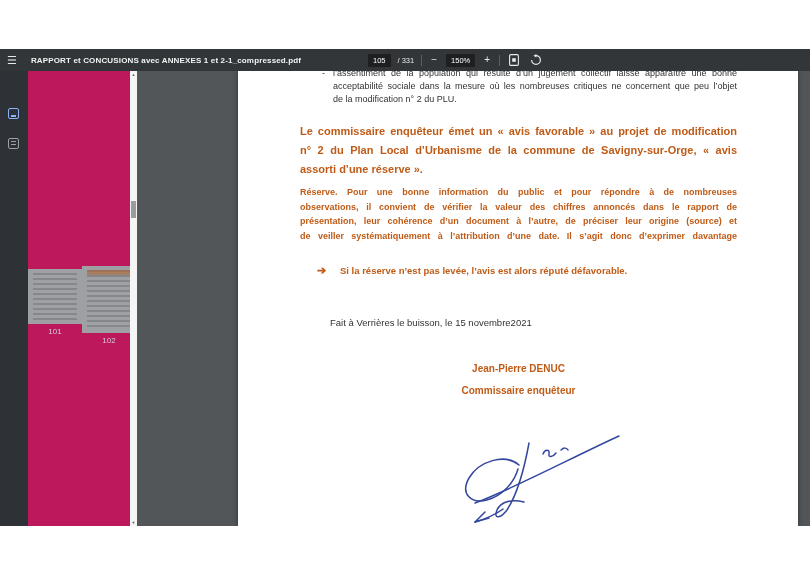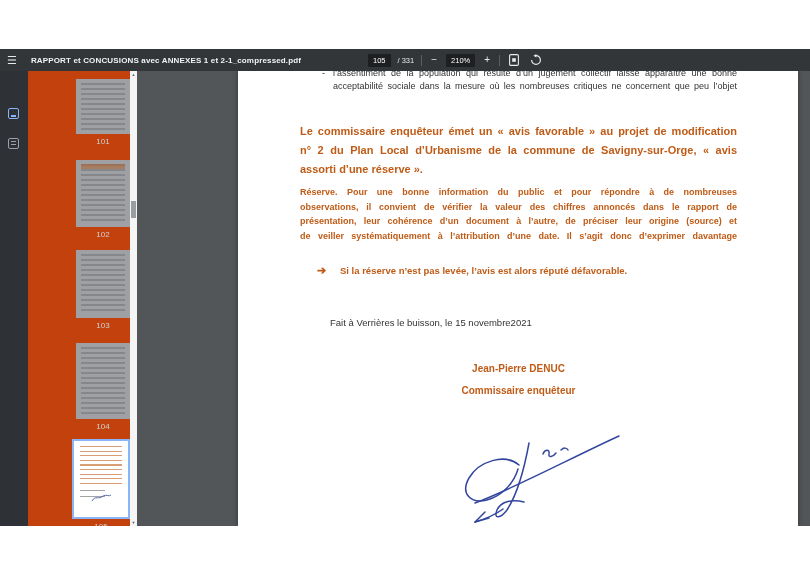--- a/index.html
+++ b/index.html
@@ -20,21 +20,21 @@
   
   .viewer-body { display:flex; height:455px; }
   .rail { width:28px; background:#2e3236; position:relative; flex:none; }
   .rail-icon { position:absolute; left:8px; width:11px; height:11px; border-radius:2px; }
   .rail-icon.thumbs-view { top:37px; border:1px solid #8ab4f8; }
   .rail-icon.thumbs-view::after { content:""; position:absolute; left:2px; bottom:1px; width:5px; height:2px; background:#8ab4f8; }
   .rail-icon.outline-view { top:67px; border:1px solid #9aa0a6; }
   .rail-icon.outline-view::after { content:""; position:absolute; left:2px; top:2px; width:5px; height:5px;
       background:repeating-linear-gradient(to bottom,#9aa0a6 0 1px,transparent 1px 2.5px); }
 
-  .thumbs { width:102px; background:#c2410c; flex:none; display:flex; flex-direction:column; align-items:flex-end; overflow:hidden; }
+  .thumbs { width:102px; background:#be185d; flex:none; display:flex; flex-direction:row; align-items:center; overflow:hidden; }
   .thumb-item { display:flex; flex-direction:column; align-items:center; flex:none; }
   .thumb-page { width:54px; background:#9ea0a3; position:relative; }
   .tp-fill { position:absolute; inset:4px 5px; background:repeating-linear-gradient(to bottom,#85878a 0 2px,transparent 2px 5px); }
   .tp-fill.with-orange { background:
       linear-gradient(rgba(176,98,46,.55) 0 5px, transparent 5px),
       repeating-linear-gradient(to bottom,#85878a 0 2px,transparent 2px 5px); }
   .thumb-label { font-size:8px; color:#cfd1d3; margin:3px 0 0; }
   .m1{margin-top:8px;height:55px;} .m2{margin-top:14px;height:67px;} .m3{margin-top:11px;height:68px;} .m4{margin-top:13px;height:76px;}
   .m5{margin-top:8px;height:80px;width:58px;border:2px solid #8ab4f8;background:#ffffff;}
   .m5 .tp-white { position:absolute; inset:5px 6px; background:
@@ -77,21 +77,21 @@
 <div class="viewer">
 
   <div class="toolbar">
     <span class="menu-btn">☰</span>
     <span class="doc-title">RAPPORT et CONCUSIONS avec ANNEXES 1 et 2-1_compressed.pdf</span>
     <div class="controls">
       <div class="num-box">105</div>
       <span class="total">/ 331</span>
       <div class="tsep"></div>
       <span class="tool-btn">−</span>
-      <div class="num-box">210%</div>
+      <div class="num-box">150%</div>
       <span class="tool-btn">+</span>
       <div class="tsep"></div>
       <span class="icon-btn">
         <svg width="10" height="12" viewBox="0 0 10 12">
             <rect x="0.6" y="0.6" width="8.8" height="10.8" rx="1.2" stroke="#e8eaed" stroke-width="1.1" fill="none"></rect>
             <rect x="3.2" y="4.2" width="3.6" height="3.6" fill="#e8eaed"></rect>
           </svg>
       </span>
       <span class="icon-btn">
         <svg width="12" height="12" viewBox="0 0 12 12">
@@ -152,20 +152,21 @@
     </div>
 
     <div class="main">
       <div class="page">
 
         <div class="bullet-block">
           <span class="bullet-marker">-</span>
           <div class="bullet-lines">
             <div class="jline">l’assentiment de la population qui résulte d’un jugement collectif laisse apparaître une bonne</div>
             <div class="jline">acceptabilité sociale dans la mesure où les nombreuses critiques ne concernent que peu l’objet</div>
+            <div class="jline last">de la modification n° 2 du PLU.</div>
           </div>
         </div>
 
         <div class="conclusion">
           <div class="jline">Le commissaire enquêteur émet un « avis favorable » au projet de modification</div>
           <div class="jline">n° 2 du Plan Local d’Urbanisme de la commune de Savigny-sur-Orge, « avis</div>
           <div class="jline last">assorti d’une réserve ».</div>
         </div>
 
         <div class="reserve">

